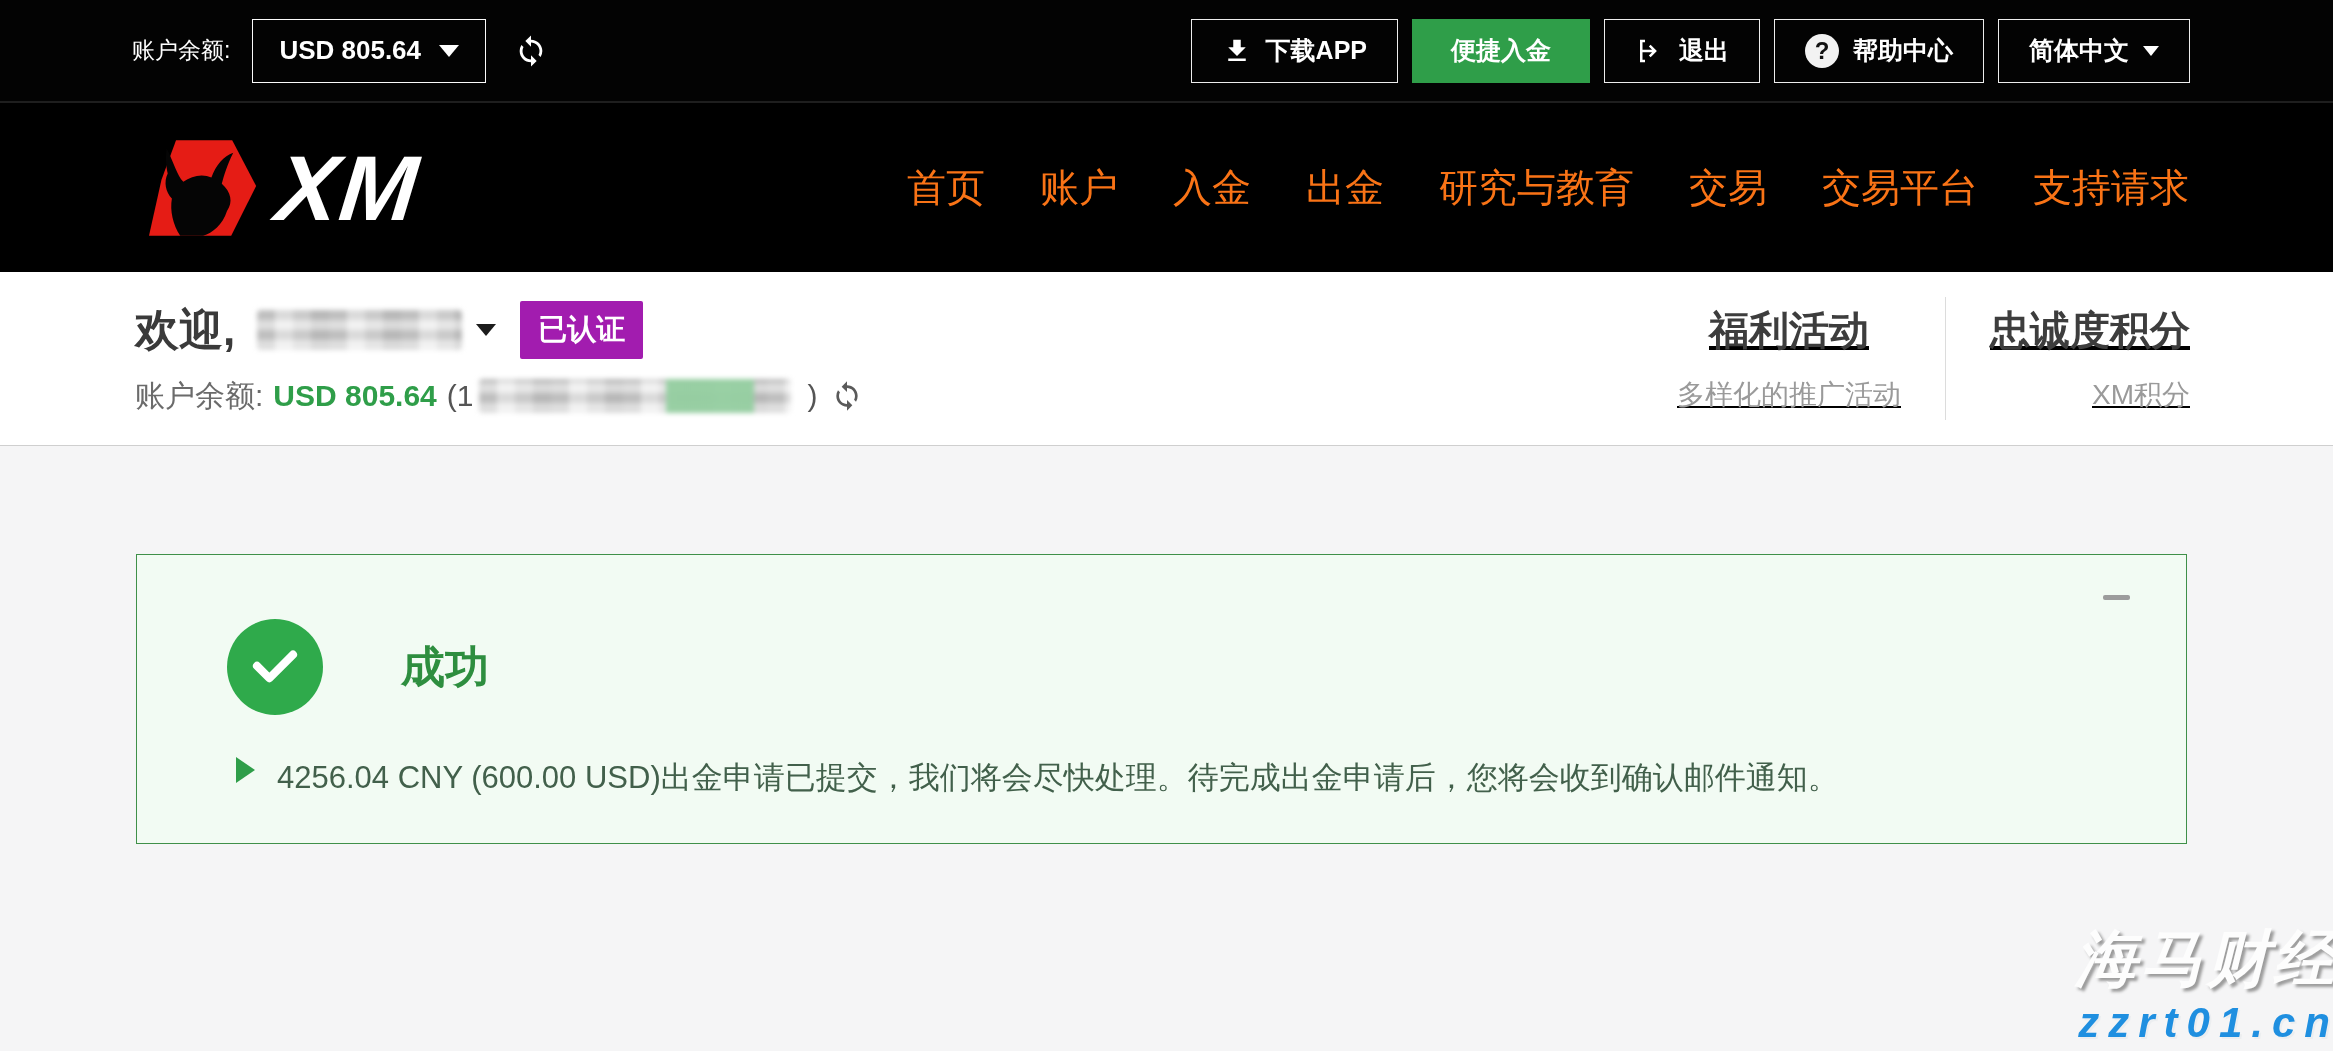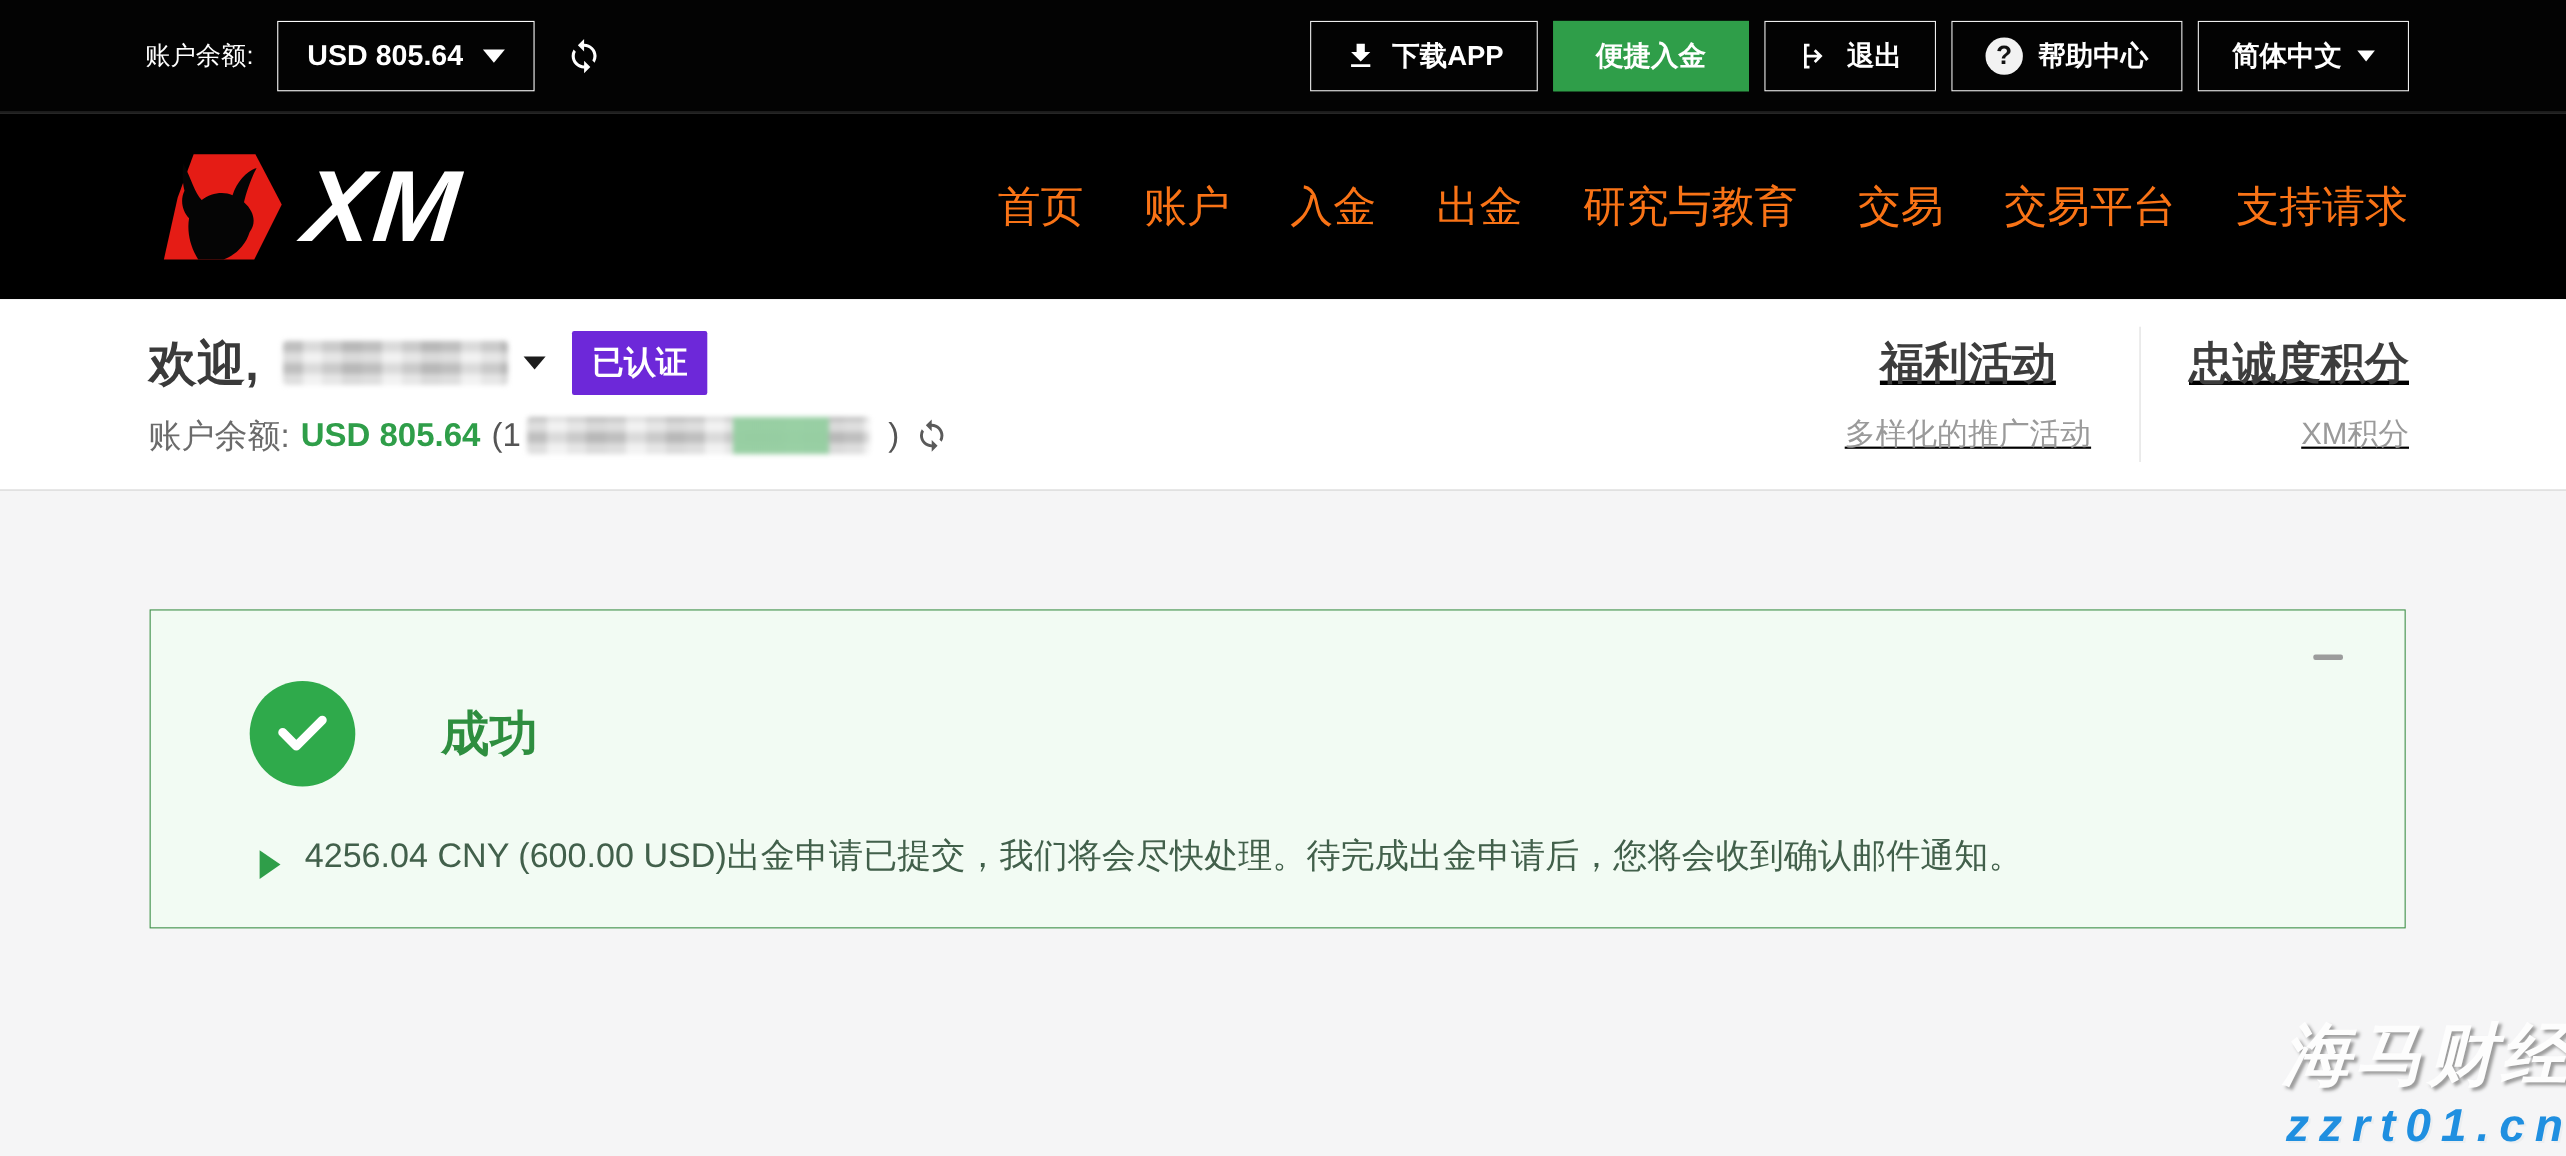--- a/index.html
+++ b/index.html
@@ -81,21 +81,21 @@
   .redact-name { width:205px; height:40px; margin-left:22px; }
   .redact-acct {
     width:312px; height:34px; margin:0 6px;
     background-image:
       linear-gradient(90deg, rgba(0,0,0,0) 0 60%, rgba(148,206,160,.95) 60% 88%, rgba(0,0,0,0) 88%),
       repeating-linear-gradient(0deg, rgba(255,255,255,.35) 0 10px, rgba(0,0,0,.07) 10px 20px),
       repeating-linear-gradient(90deg, #cdcdcd 0 18px, #ebebeb 18px 36px, #d9d9d9 36px 54px, #c6c6c6 54px 72px);
   }
   .name-caret { color:#1c1c1c; margin-left:14px; cursor:pointer; }
   .verified-badge {
-    margin-left:24px; background:#6d28d9; color:#fff;
+    margin-left:24px; background:#a21caf; color:#fff;
     font-size:29px; font-weight:bold; padding:9px 18px; border-radius:2px;text-align:right;
   }
   .welcome-row2 { display:flex; align-items:center; font-size:30px; color:#6b6b6b; }
   .balance-green { color:#2f9e49; font-weight:bold; margin-left:10px; }
   .acct-paren { color:#555; margin-left:10px; }
   .icon-refresh-dark { color:#5a5a5a; margin-left:14px; cursor:pointer; display:flex; }
 
   .welcome-links { display:flex; align-items:stretch;text-decoration:underline; }
   .wl-col {
     padding:6px 44px; display:flex; flex-direction:column; gap:18px;
@@ -126,21 +126,21 @@
   .alert-row1 {
     display:flex; align-items:center; gap:78px;
     padding:64px 0 0 54px;
   }
   .check-circle {
     width:96px; height:96px; border-radius:50%; background:#2faa4b;
     display:flex; align-items:center; justify-content:center; flex:none;
   }
   .alert-title { font-size:44px; font-weight:bold; color:#2e8e3f; }
   .alert-row2 {
-    display:flex; align-items:flex-end; gap:22px;
+    display:flex; align-items:flex-start; gap:22px;
     padding:42px 40px 0 63px;
   }
   .tri-bullet {
     width:0; height:0; flex:none;
     border-top:13px solid transparent; border-bottom:13px solid transparent;
     border-left:19px solid #2f9e49;
   }
   .alert-message { font-size:31px; color:#42604b; }
 
   

